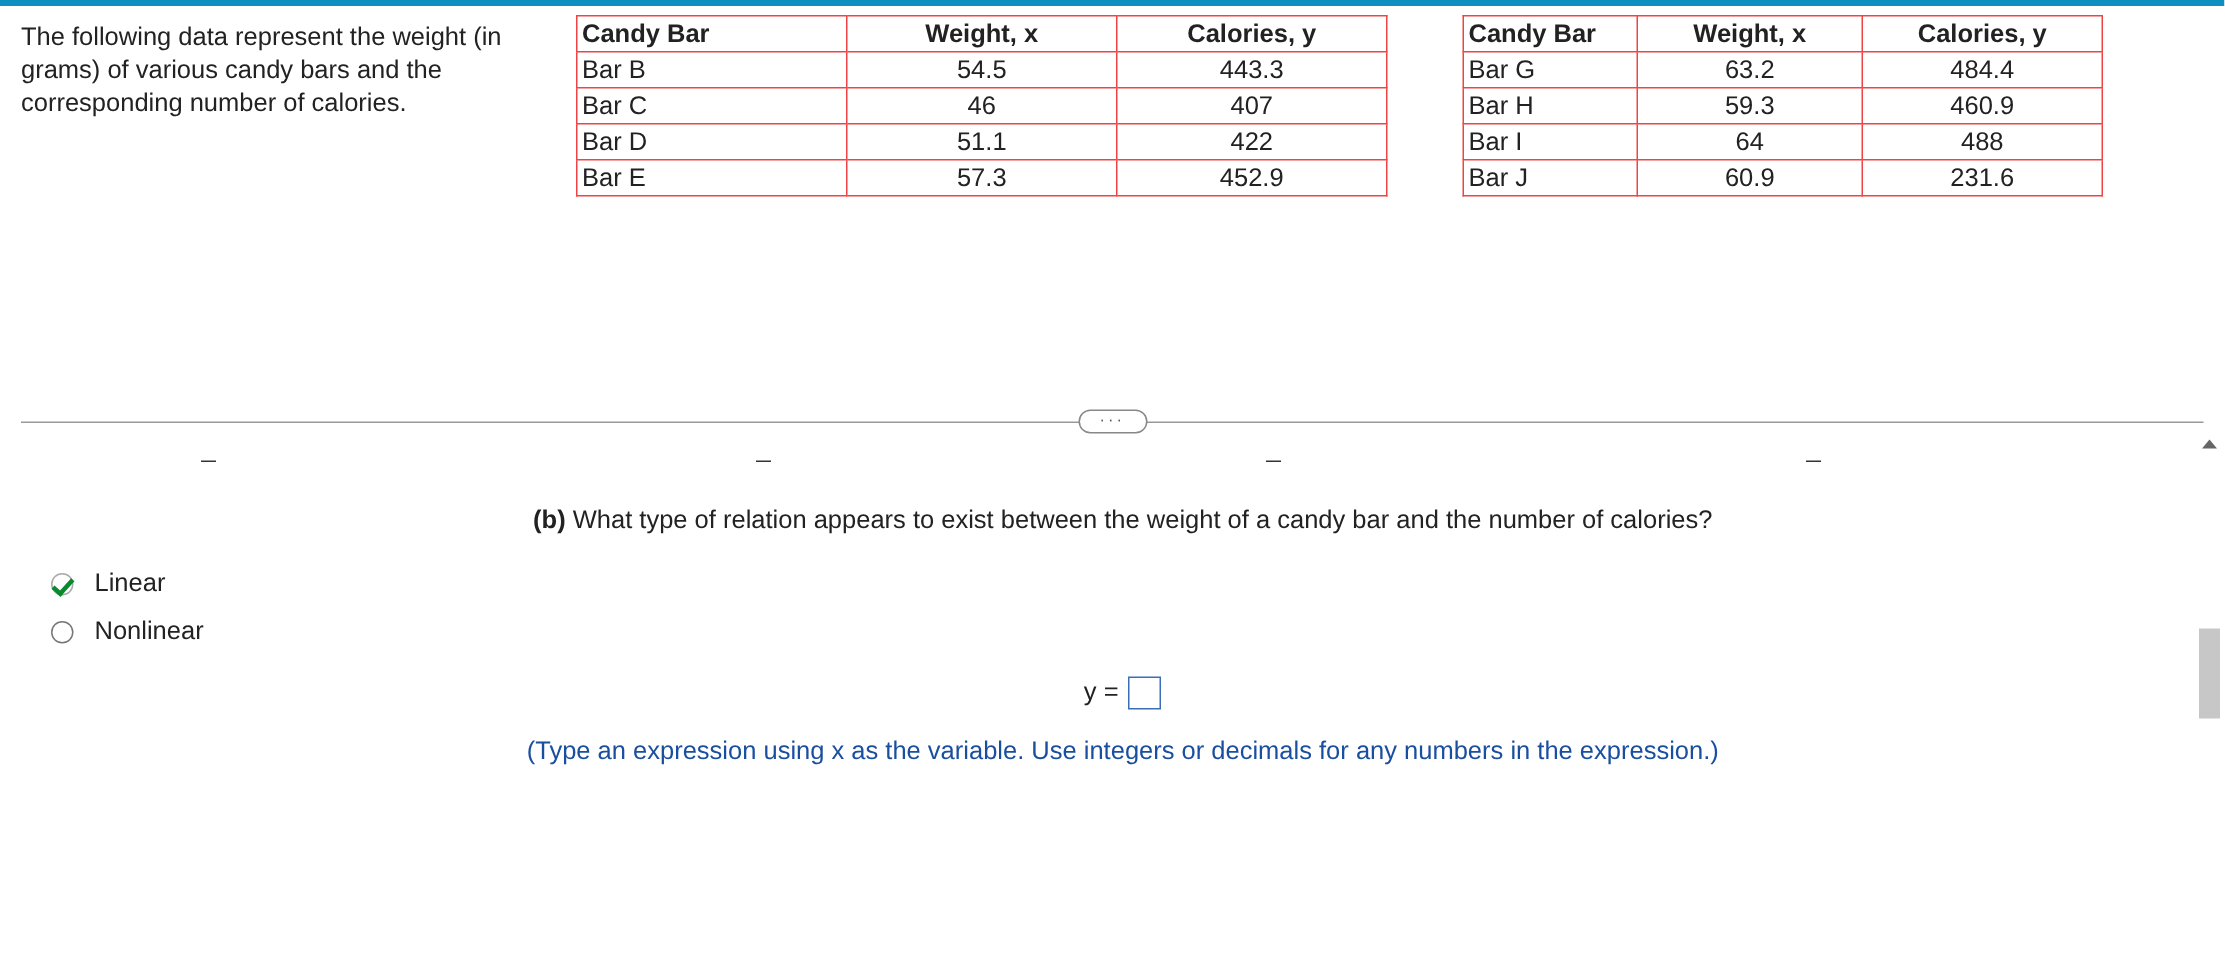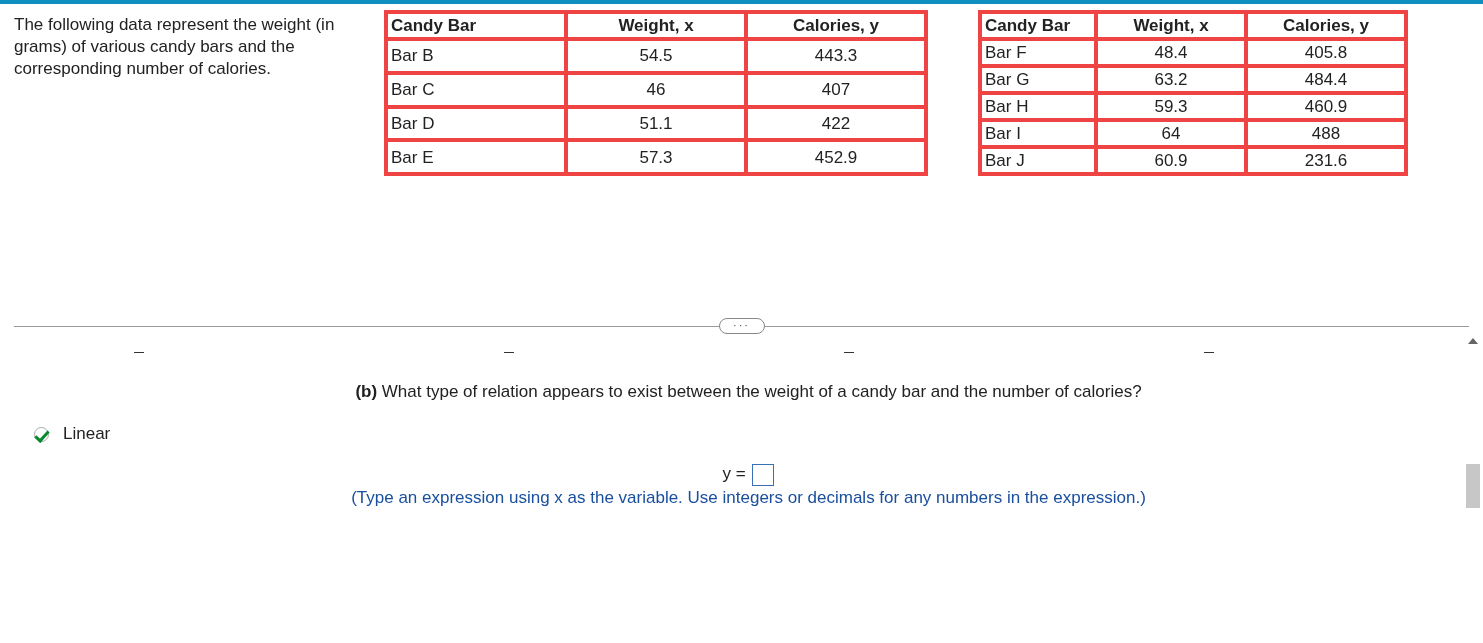--- a/index.html
+++ b/index.html
@@ -35,21 +35,21 @@
   .tables-wrap {
     flex: 1;
     display: flex;
     gap: 50px;
   }
   table.data-table {
     border-collapse: collapse;
     font-size: 17px;
   }
   table.data-table th, table.data-table td {
-    border: 4px solid #ef4444;
+    border: 1px solid #ef4444;
     padding: 0px 4px;
     height: 23px;
     line-height: 23px;
     vertical-align: middle;
   }
   table.data-table th {
     font-weight: bold;
     text-align: center;
     font-weight: bold;
   }
@@ -196,21 +196,21 @@
   .input-box {
     display: inline-block;
     width: 22px;
     height: 22px;
     border: 1px solid #3a6fb7;
     vertical-align: middle;
     margin-left: 2px;
   }
   .hint {
     color: #1a4fa0;
-    margin-top: 2px;
+    margin-top: 18px;
   }
 </style>
 </head>
 <body>
 
 <div class="top-border"></div>
 
 <div class="page">
 
   <div class="problem-header">
@@ -251,25 +251,20 @@
 
       <table class="data-table t2">
         <thead>
           <tr>
             <th>Candy Bar</th>
             <th>Weight, x</th>
             <th>Calories, y</th>
           </tr>
         </thead>
         <tbody>
-          <tr>
-              <td>Bar F</td>
-              <td>48.4</td>
-              <td>405.8</td>
-            </tr>
           <tr>
               <td>Bar G</td>
               <td>63.2</td>
               <td>484.4</td>
             </tr>
           <tr>
               <td>Bar H</td>
               <td>59.3</td>
               <td>460.9</td>
             </tr>
@@ -313,20 +308,24 @@
     </div>
 
     <div class="options">
       <div class="option-row">
         <span class="radio-check">
           <span class="circ"></span>
             <span class="chk"></span>
         </span>
         <span>Linear</span>
       </div>
+      <div class="option-row">
+        <span class="radio"></span>
+        <span>Nonlinear</span>
+      </div>
     </div>
 
 
     <div class="answer-line">
       <span>y =</span>
       <span class="input-box"></span>
     </div>
     <div class="hint">(Type an expression using x as the variable. Use integers or decimals for any numbers in the expression.)</div>
 
   </div>

